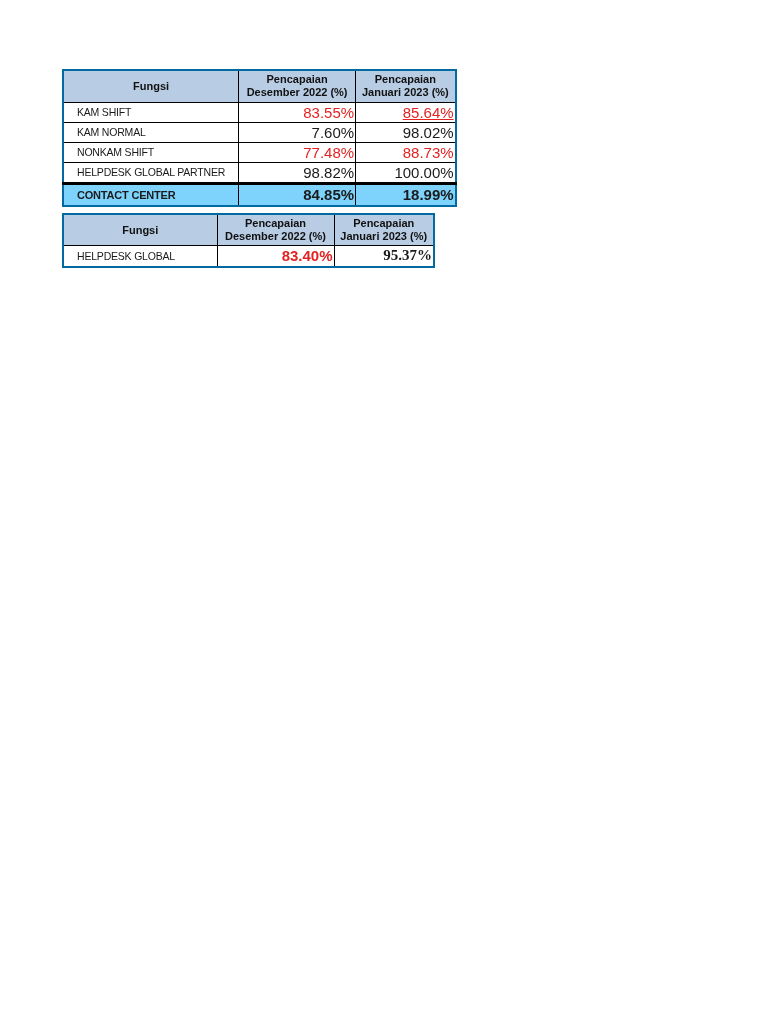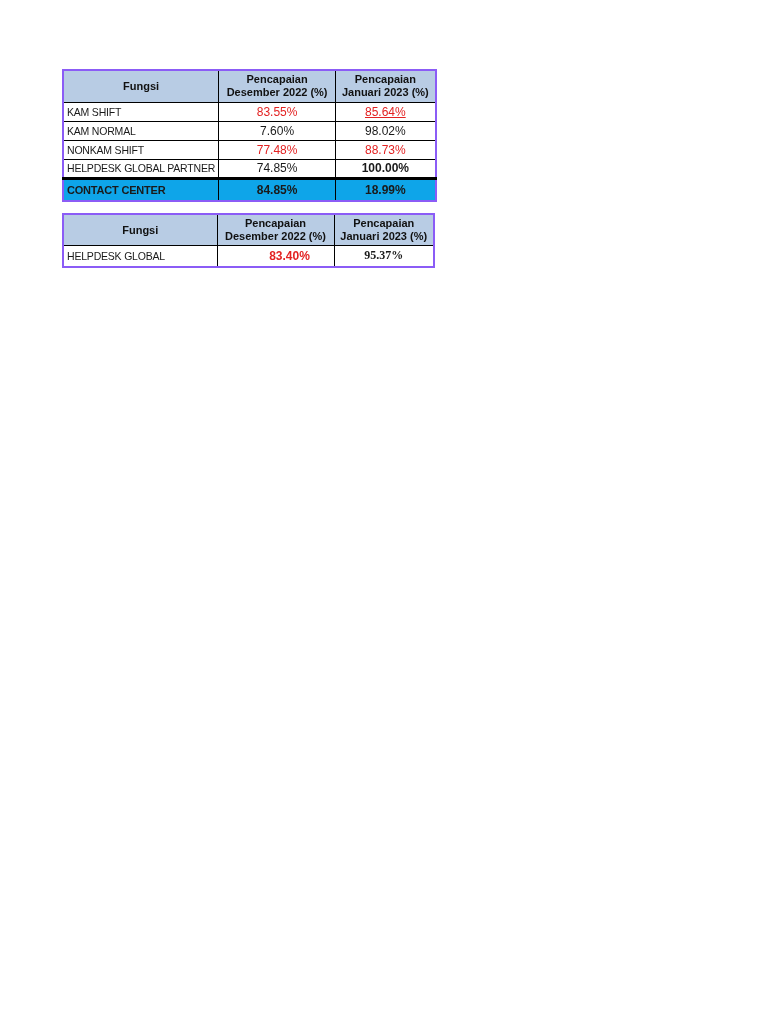--- a/index.html
+++ b/index.html
@@ -14,21 +14,21 @@
     background: #ffffff;
     overflow: hidden;
     font-family: "Liberation Sans", sans-serif;
     color: #1a1a1a;
   }
   table.report {
     position: absolute;
     left: 62px;
     border-collapse: collapse;
     table-layout: fixed;
-    border: 2px solid #8b5cf6;
+    border: 2px solid #0369a1;
     background: #ffffff;
   }
   #table1 { top: 69px; }
   #table2 { top: 213px; }
 
   col.c-fungsi { width: 154px; }
   col.c-dec    { width: 117px; }
   col.c-jan    { width: 100px; }
 
   .report th, .report td {
@@ -46,32 +46,32 @@
     padding: 2px 1px;
     color: #111111;
   }
   #table1 thead tr { height: 32px; }
   #table2 thead tr { height: 30px; }
   #table1 tbody tr { height: 19px; }
   #table2 tbody tr { height: 21px; }
 
   .report td.label {
     text-align: left;
-    padding: 0 3px;
+    padding: 0 13px;
     font-size: 10.5px;
     letter-spacing: -0.2px;
     vertical-align: middle;
   }
   .report td.value {
-    text-align: center;
-    font-size: 12px;
+    text-align: right;
+    font-size: 15px;
     vertical-align: middle;
   }
   #table1 tr.total-row td {
-    background: #0ea5e9;
+    background: #7dd3fc;
     font-weight: bold;
     border-top: 3px solid #000000;
     height: 18px;
   }
   #table1 tr.total-row td.label { font-size: 11px; }
   #table2 tbody td.value { font-weight: bold; }
 </style>
 </head>
 <body>
 
@@ -109,22 +109,22 @@
         <td class="value" style="color: rgb(26, 26, 26);">7.60%</td>
         <td class="value" style="color: rgb(26, 26, 26);">98.02%</td>
       </tr>
       <tr>
         <td class="label">NONKAM SHIFT</td>
         <td class="value" style="color: rgb(227, 34, 34);">77.48%</td>
         <td class="value" style="color: rgb(227, 34, 34);">88.73%</td>
       </tr>
       <tr>
         <td class="label">HELPDESK GLOBAL PARTNER</td>
-        <td class="value" style="color: rgb(26, 26, 26);">74.85%</td>
-        <td class="value" style="color: rgb(26, 26, 26); font-weight: bold;">100.00%</td>
+        <td class="value" style="color: rgb(26, 26, 26);">98.82%</td>
+        <td class="value" style="color: rgb(26, 26, 26);">100.00%</td>
       </tr>
       <tr class="total-row">
         <td class="label">CONTACT CENTER</td>
         <td class="value" style="color: rgb(26, 26, 26);">84.85%</td>
         <td class="value" style="color: rgb(26, 26, 26);">18.99%</td>
       </tr>
     </tbody>
   </table>
 
   <table class="report" id="table2">

